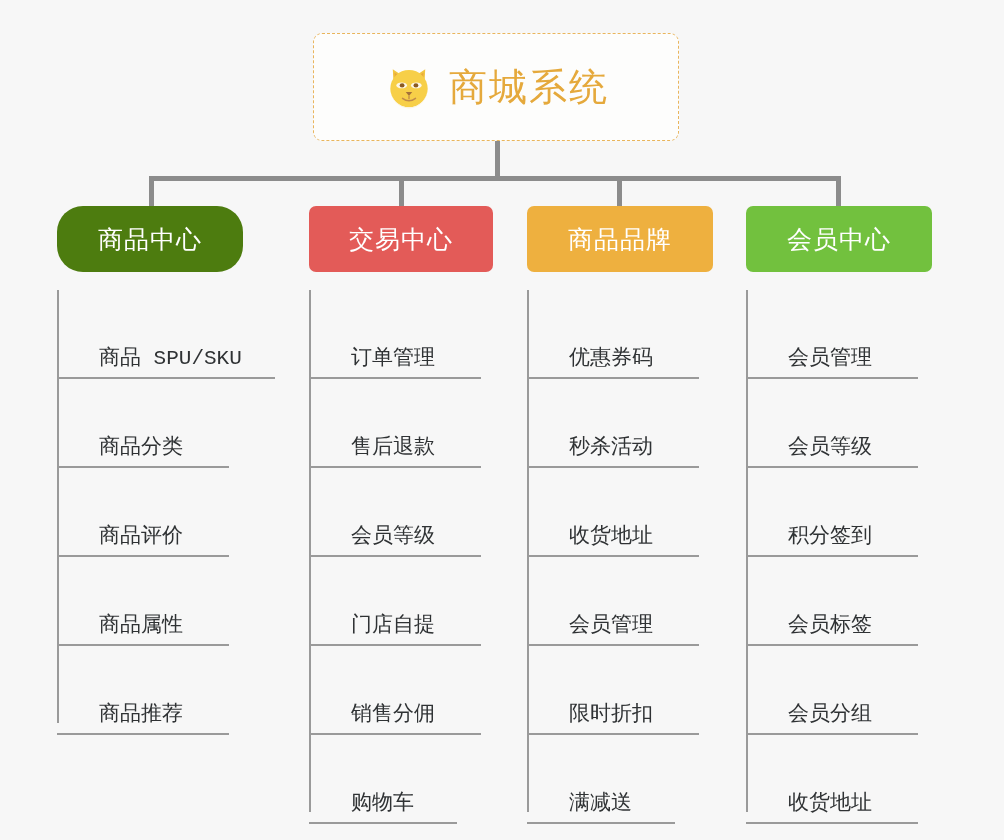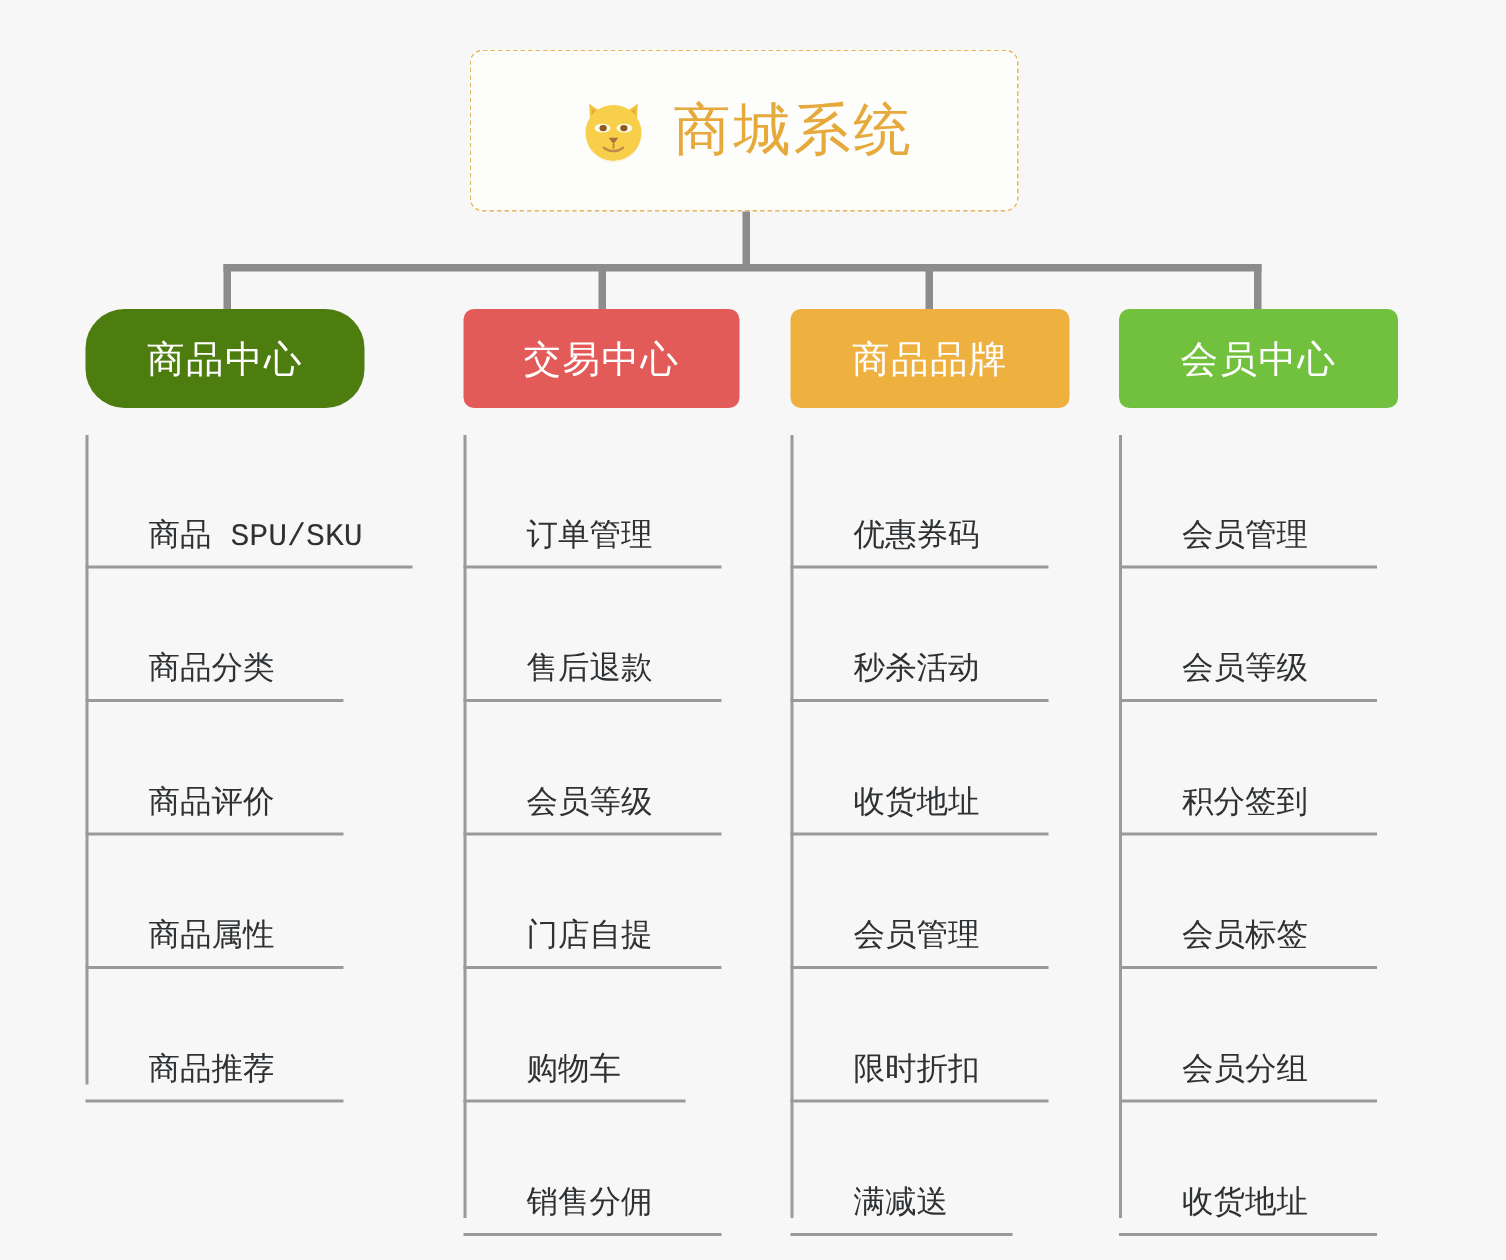--- a/index.html
+++ b/index.html
@@ -198,25 +198,25 @@
         </div>
         <div class="leaf-item w-med">
           <span class="leaf-label">售后退款</span>
         </div>
         <div class="leaf-item w-med">
           <span class="leaf-label">会员等级</span>
         </div>
         <div class="leaf-item w-med">
           <span class="leaf-label">门店自提</span>
         </div>
+        <div class="leaf-item w-med">
+          <span class="leaf-label">销售分佣</span>
+        </div>
         <div class="leaf-item w-narrow">
           <span class="leaf-label">购物车</span>
-        </div>
-        <div class="leaf-item w-med">
-          <span class="leaf-label">销售分佣</span>
         </div>
       </div>
     </div>
 
     <div class="column col-2">
       <div class="cat-header" style="background: rgb(238, 176, 63);">
         <span>商品品牌</span>
       </div>
       <div class="leaf-list">
         <div class="leaf-item w-med">

